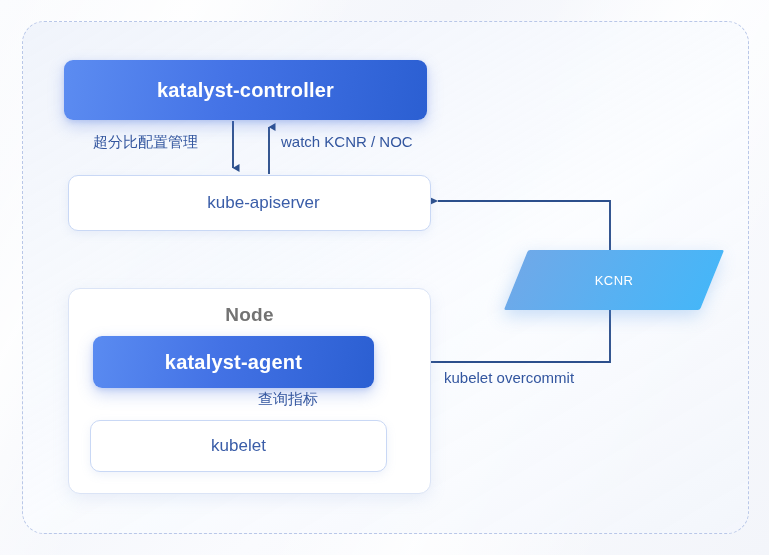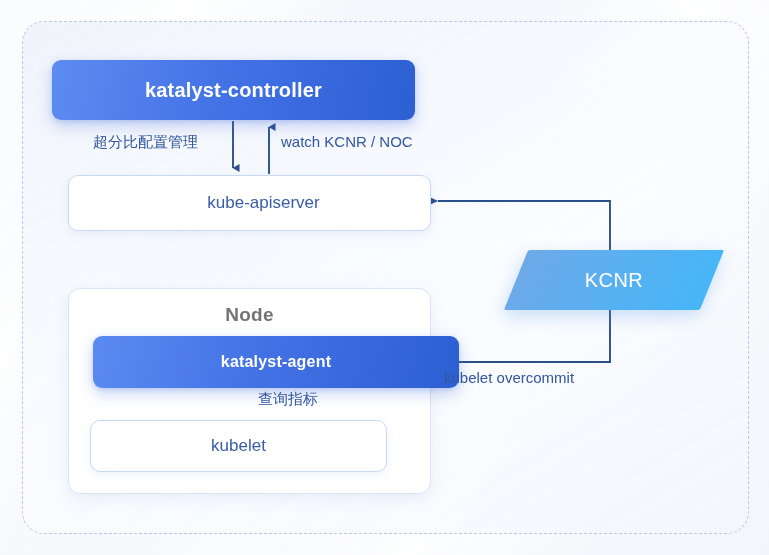--- a/index.html
+++ b/index.html
@@ -77,21 +77,21 @@
   .white-box {
     background: #ffffff;
     border: 1.2px solid #c9d8f5;
     border-radius: 10px;
     color: #3a5da8;
     box-shadow: 0 3px 10px rgba(140,165,220,0.15);
   }
 
   
   #katalyst-controller {
-    left: 52px;
+    left: 64px;
     top: 60px;
     width: 363px;
     height: 60px;
     background: linear-gradient(100deg, #5c8cf1 0%, #4473e6 45%, #2b5fd2 100%);
     font-size: 20px;
   }
 
   #kube-apiserver {
     left: 68px;
     top: 175px;
@@ -122,24 +122,24 @@
     text-align: center;
     font-size: 19px;
     font-weight: bold;
     color: #737373;
     letter-spacing: 0.3px;
   }
 
   #katalyst-agent {
     left: 93px;
     top: 336px;
-    width: 366px;
+    width: 281px;
     height: 52px;
     background: linear-gradient(100deg, #5a8bf1 0%, #4372e5 45%, #2b5fd2 100%);
-    font-size: 16px;
+    font-size: 20px;
   }
 
   #kubelet {
     left: 90px;
     top: 420px;
     width: 297px;
     height: 52px;
     font-size: 17px;
   }
 
@@ -158,21 +158,21 @@
   #kcnr-label {
     position: absolute;
     left: 516px;
     top: 250px;
     width: 196px;
     height: 60px;
     display: flex;
     align-items: center;
     justify-content: center;
     color: #ffffff;
-    font-size: 20px;
+    font-size: 13px;
     letter-spacing: 0.4px;
   }
 
   
   #connectors {
     position: absolute;
     left: 0;
     top: 0;
     width: 769px;
     height: 555px;

